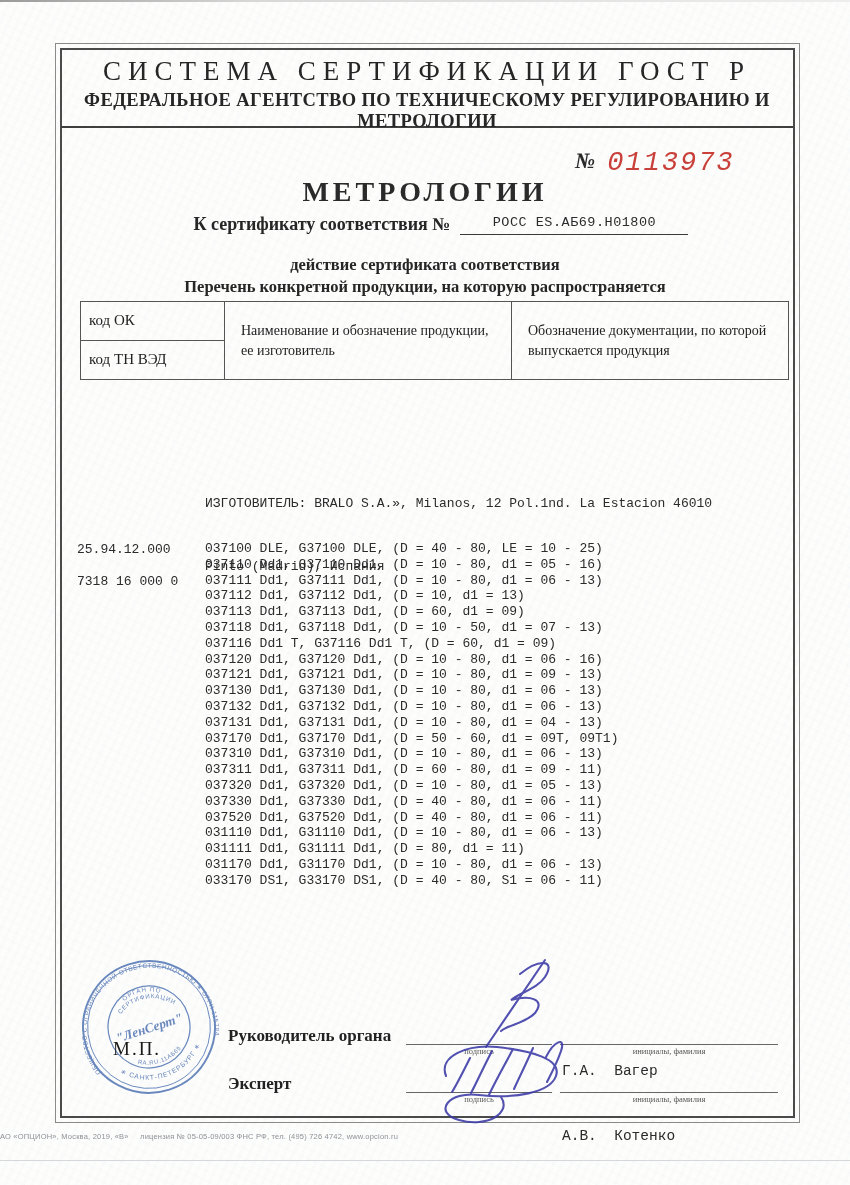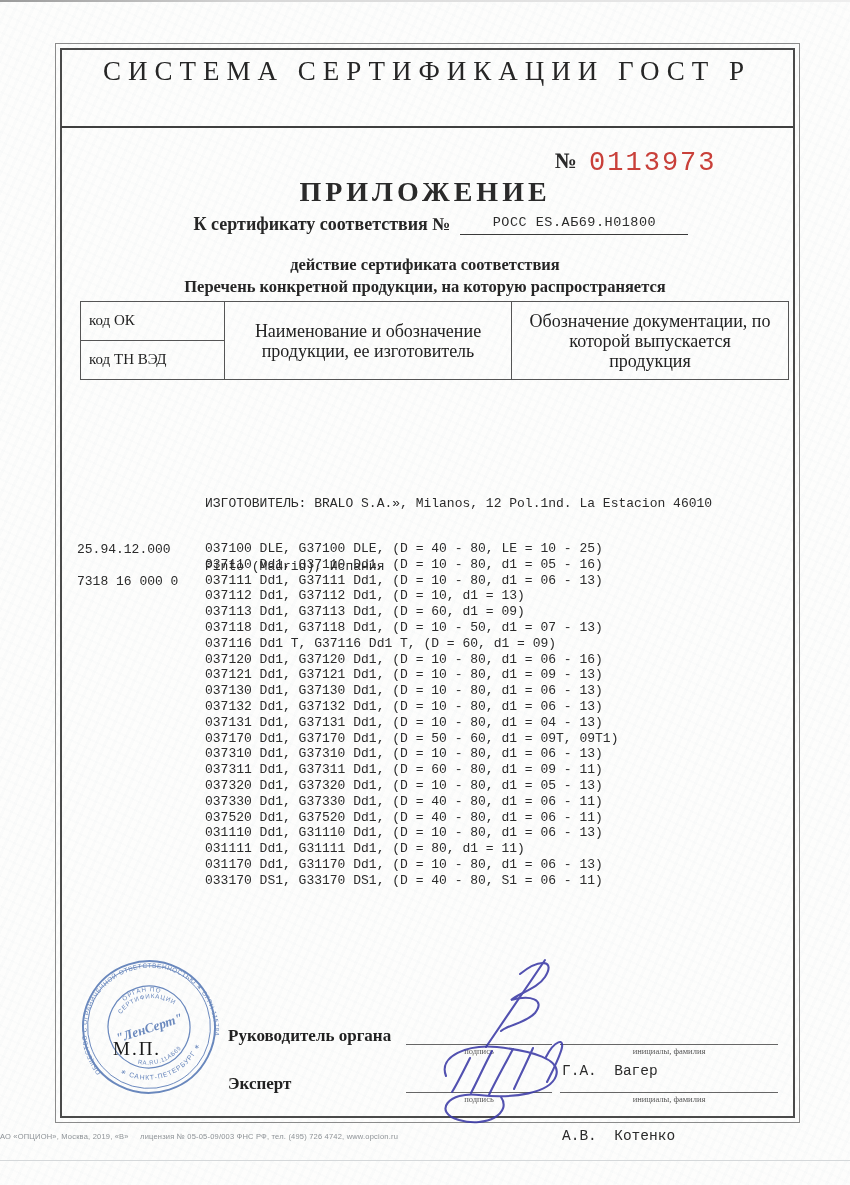--- a/index.html
+++ b/index.html
@@ -34,21 +34,21 @@
     position:absolute; left:61px; top:49px; width:732px; height:79px;
     border-bottom:2px solid #3f3f3f; text-align:center;
   }
   .header-line1 {
     margin-top:7px; font-size:27px; font-weight:400; letter-spacing:7px; color:#262626;
   }
   .header-line2 {
     margin-top:3px; font-size:18.5px; font-weight:700; letter-spacing:0.4px; color:#262626;
   }
 
-  .serial-row { position:absolute; left:555px; top:148px; width:215px; white-space:nowrap; }
+  .serial-row { position:absolute; left:575px; top:148px; width:215px; white-space:nowrap;font-style:italic; }
   .serial-prefix { font-size:22px; font-weight:700; color:#2a2a2a; vertical-align:2px; }
   .serial-number {
     font-family:"Liberation Mono", monospace; font-size:27px; letter-spacing:2px;
     color:#c9403a; margin-left:8px;
   }
 
   .doc-title {
     position:absolute; left:0; top:176px; width:100%; text-align:center;
     font-size:28px; font-weight:700; letter-spacing:4px; color:#2a2a2a;
   }
@@ -72,22 +72,22 @@
   .cert-table {
     position:absolute; left:66px; top:301px; width:709px; height:79px;
     border:1.5px solid #555; display:grid; grid-template-columns:143px 287px 1fr;
     color:#222;
     margin-left:14px;
   }
   .tcol-codes { display:grid; grid-template-rows:1fr 1fr; }
   .tcol-codes > div { display:flex; align-items:center; padding-left:8px; font-size:15px; }
   .tcol-codes > div:first-child { border-bottom:1px solid #555; }
   .tcell-center {
-    display:flex; align-items:center; justify-content:center; text-align:center;
-    font-size:18px; line-height:20px; padding:0 16px;
+    display:flex; align-items:center; justify-content:center; 
+    font-size:14px; line-height:20px; padding:0 16px;
   }
   .tcol-name { border-left:1px solid #555; }
   .tcol-docs { border-left:1px solid #555; }
 
   .mono { font-family:"Liberation Mono", monospace; white-space:pre; color:#2b2b2b;margin-top:38px; }
 
   .manufacturer { position:absolute; left:205px; top:413px; font-size:13px; line-height:21px; }
   .code-ok    { position:absolute; left:77px; top:504px; font-size:13px; }
   .code-tnved { position:absolute; left:77px; top:536px; font-size:13px; }
   .product-list { position:absolute; left:205px; top:503px; }
@@ -115,28 +115,29 @@
 <div class="page">
   <div class="page-top-edge"></div>
   <div class="page-bottom-edge"></div>
 
   <div class="frame-outer">
     <div class="frame-inner"></div>
   </div>
 
   <div class="header-box">
     <div class="header-line1">СИСТЕМА СЕРТИФИКАЦИИ ГОСТ Р</div>
+    <div class="header-line2">ФЕДЕРАЛЬНОЕ АГЕНТСТВО ПО ТЕХНИЧЕСКОМУ РЕГУЛИРОВАНИЮ И МЕТРОЛОГИИ</div>
   </div>
 
   <div class="serial-row">
     <span class="serial-prefix">№</span>
     <span class="serial-number">0113973</span>
   </div>
 
-  <div class="doc-title">ПРИЛОЖЕНИЕ</div>
+  <div class="doc-title">МЕТРОЛОГИИ</div>
 
   <div class="cert-row">
     <span class="cert-label">К сертификату соответствия №</span><span class="cert-line"><span class="cert-value mono">РОСС ES.АБ69.Н01800</span></span>
   </div>
 
   <div class="subtitle">
     <div>действие сертификата соответствия</div>
     <div>Перечень конкретной продукции,  на которую распространяется</div>
   </div>
 

